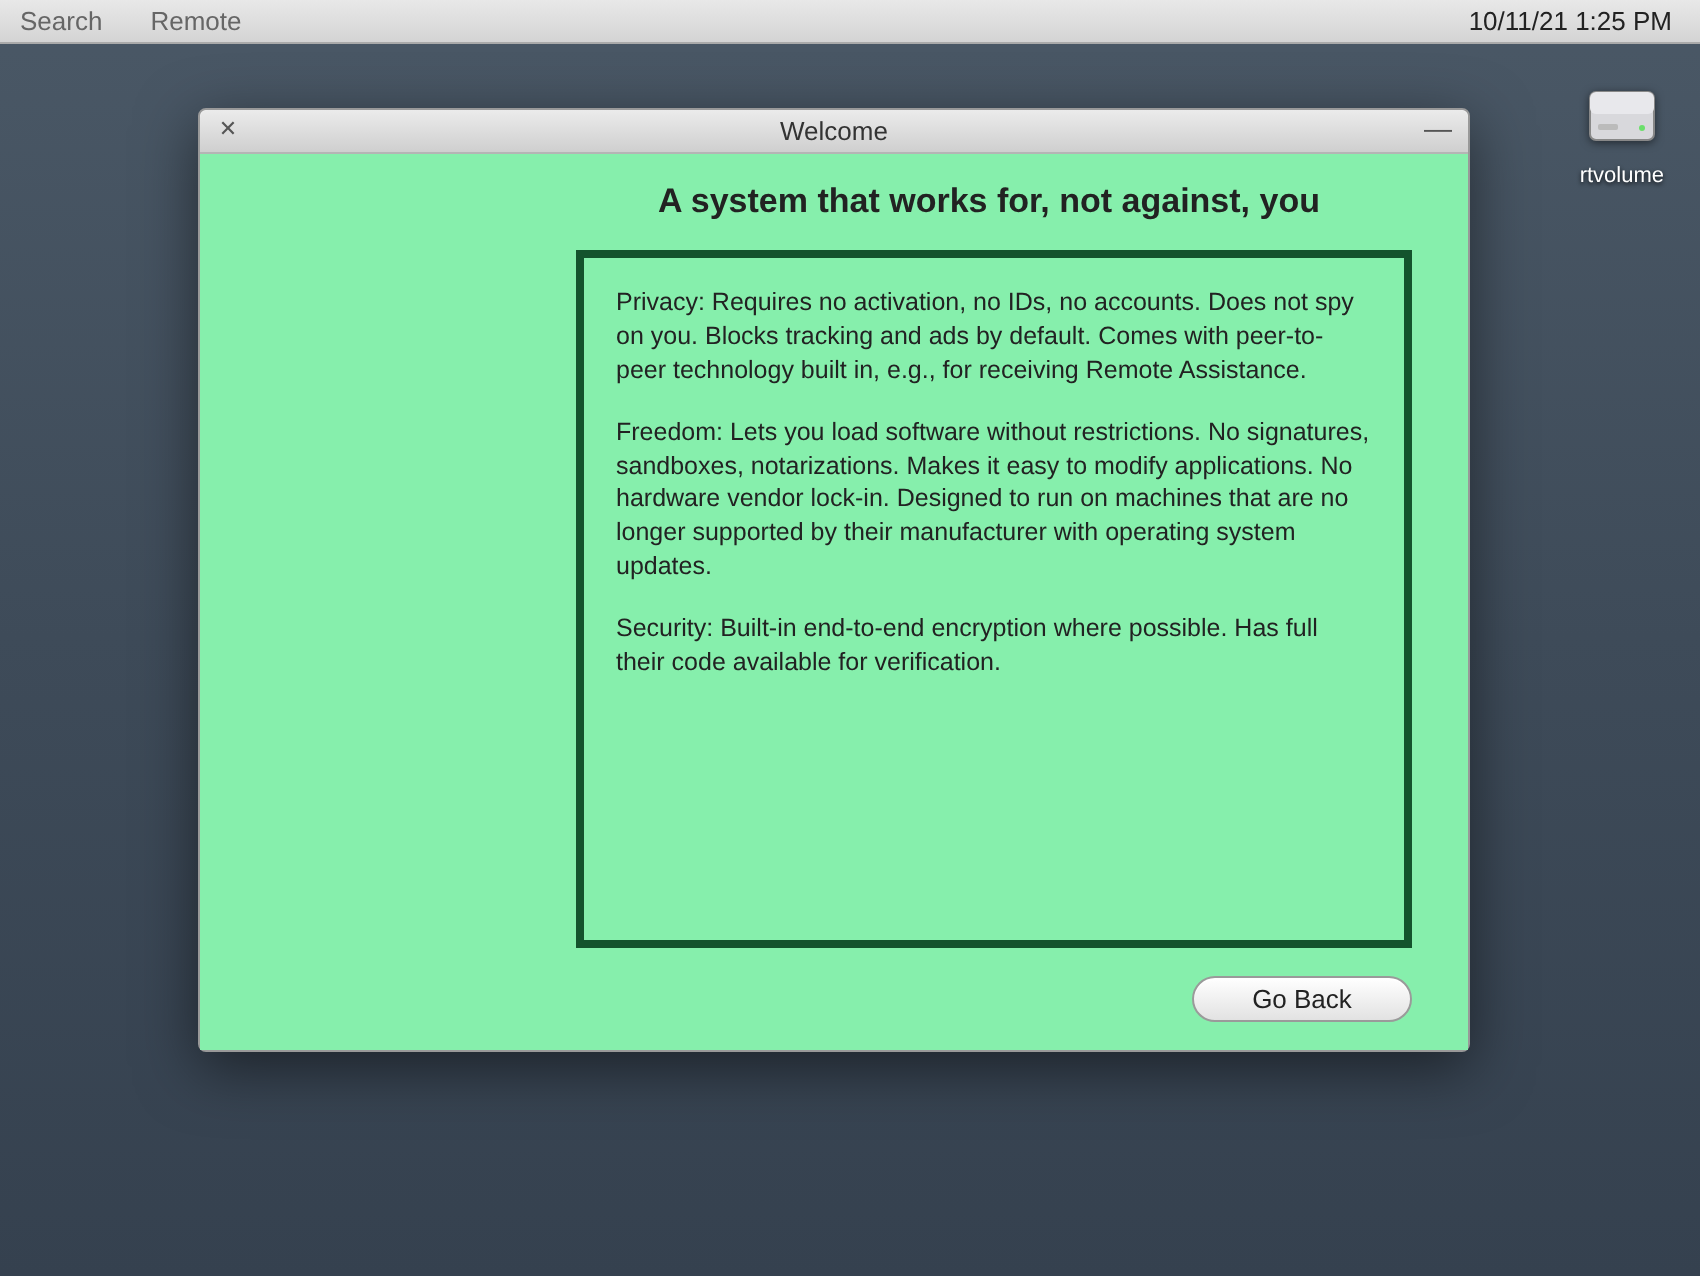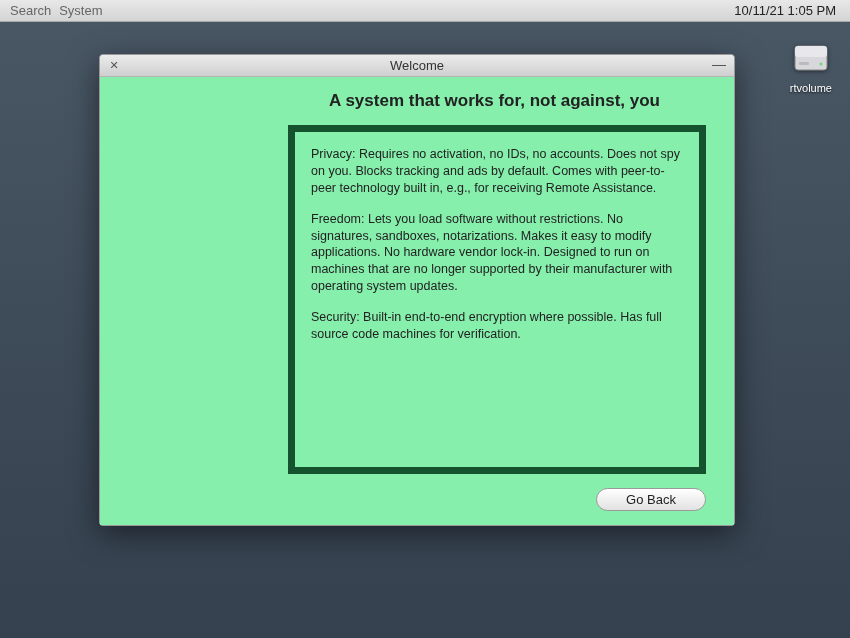--- a/index.html
+++ b/index.html
@@ -17,21 +17,21 @@
       border-bottom: 1px solid #aaa;
       display: flex;
       align-items: center;
       padding: 0 10px;
       font-size: 13px;
       color: #666;
       position: relative;
     }
     .menubar-left {
       display: flex;
-      gap: 8px;
+      gap: 24px;
     }
     .menubar-item {
       cursor: default;
     }
     .menubar-right {
       position: absolute;
       right: 14px;
       color: #222;
     }
     .desktop-icons {
@@ -130,21 +130,21 @@
       flex: 1;
       gap: 0;
       min-height: 0;
     }
     .left-spacer {
       width: 160px;
       flex-shrink: 0;
     }
     .content-box {
       flex: 1;
-      border: 7px solid #14532d;
+      border: 4px solid #14532d;
       padding: 14px 16px;
       font-size: 12.5px;
       line-height: 1.35;
       color: #222;
       overflow: auto;
     }
     .content-box p {
       margin-bottom: 14px;
     }
     .content-box p:last-child {
@@ -171,23 +171,23 @@
       box-shadow: 0 1px 0 rgba(255,255,255,0.6) inset;
     }
     .disk-svg { filter: drop-shadow(0 1px 2px rgba(0,0,0,0.5)); }
   </style>
 </head>
 <body>
 
 <div class="menubar">
   <div class="menubar-left">
     <span class="menubar-item">Search</span>
-    <span class="menubar-item">System</span>
-  </div>
-  <div class="menubar-right">10/11/21 1:05 PM</div>
+    <span class="menubar-item">Remote</span>
+  </div>
+  <div class="menubar-right">10/11/21 1:25 PM</div>
 </div>
 
 <div class="desktop-icons">
   <div class="desktop-icon">
     <svg class="desktop-icon-img disk-svg" viewBox="0 0 40 40">
       <rect x="4" y="8" width="32" height="24" rx="3" fill="#d8d8dc" stroke="#888" stroke-width="1"></rect>
       <rect x="4" y="8" width="32" height="11" rx="3" fill="#e8e8ec"></rect>
       <circle cx="30" cy="26" r="1.5" fill="#6bdf6b"></circle>
       <rect x="8" y="24" width="10" height="3" rx="1" fill="#bbb"></rect>
     </svg>
@@ -201,20 +201,20 @@
     <span class="titlebar-title">Welcome</span>
     <span class="titlebar-min">—</span>
   </div>
   <div class="window-body">
     <div class="heading">A system that works for, not against, you</div>
     <div class="content-row">
       <div class="left-spacer"></div>
       <div class="content-box">
         <p>Privacy: Requires no activation, no IDs, no accounts. Does not spy on you. Blocks tracking and ads by default. Comes with peer-to-peer technology built in, e.g., for receiving Remote Assistance.</p>
         <p>Freedom: Lets you load software without restrictions. No signatures, sandboxes, notarizations. Makes it easy to modify applications. No hardware vendor lock-in. Designed to run on machines that are no longer supported by their manufacturer with operating system updates.</p>
-        <p>Security: Built-in end-to-end encryption where possible. Has full source code machines for verification.</p>
+        <p>Security: Built-in end-to-end encryption where possible. Has full their code available for verification.</p>
       </div>
     </div>
     <div class="button-row">
       <div class="btn">Go Back</div>
     </div>
   </div>
 </div>
 
 </body></html>

